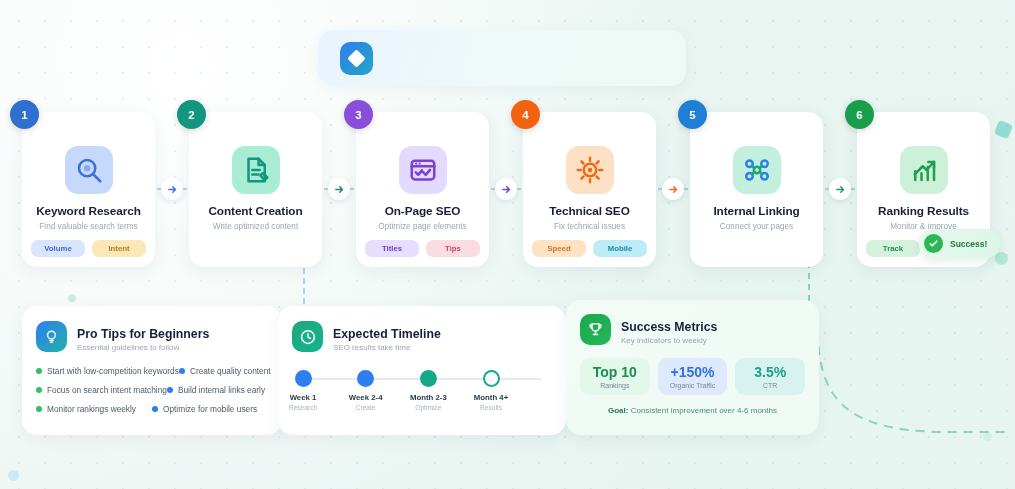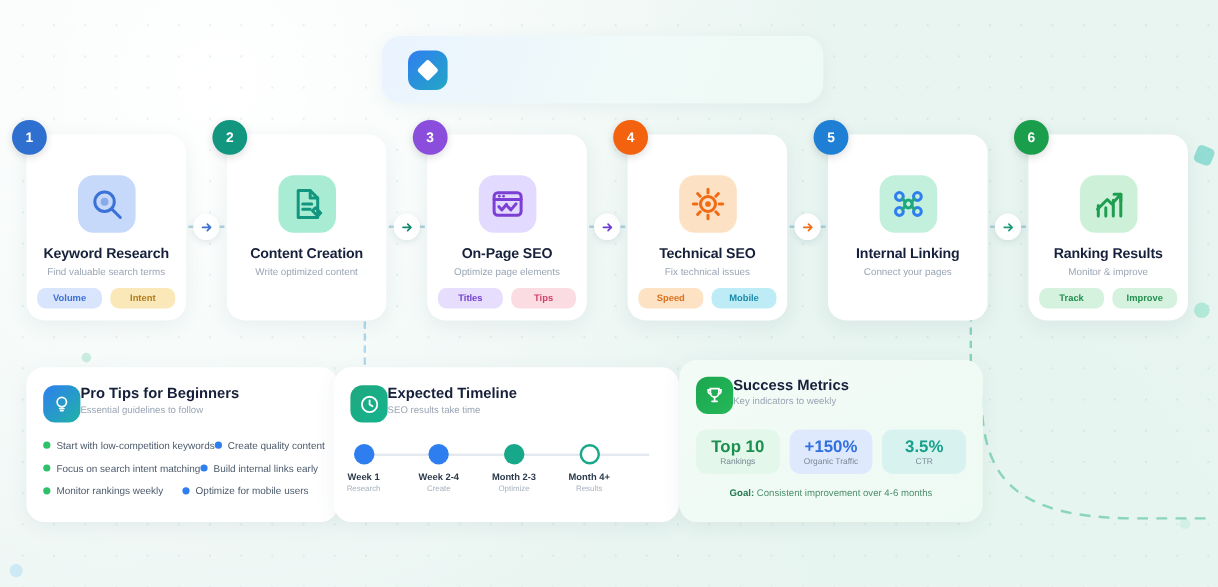--- a/index.html
+++ b/index.html
@@ -119,21 +119,21 @@
     display:flex;align-items:center;justify-content:center;
   }
   .toast-label { font-size: 8.5px; font-weight:700; color:#1f7a42; }
 
   
   .panel {
     position: absolute;
     border-radius: 15px;
     box-shadow: 0 4px 16px rgba(50,90,110,.07);
   }
-  .panel-head { display:flex; align-items:flex-start; }
+  .panel-head { display:flex; align-items:flex-end; gap: 10px; }
   .panel-icon {
     width: 31px; height: 31px; border-radius: 10px; flex:0 0 auto;
     display:flex;align-items:center;justify-content:center;
   }
   .panel-title { font-size: 12.3px; font-weight: 700; color:#16203a; }
   .panel-sub { font-size: 8px; color:#9aa6b5; margin-top:2px; }
 
   
   #tips { left: 22px; top: 306px; width: 260px; height: 129px; background:#fff; padding: 15px 14px; }
   .tip-grid { margin-top: 14px; position: relative; }
@@ -311,20 +311,28 @@
             <path d="M15.5 5.5H20V10"></path>
           </svg>
         </div>
         <div class="card-title">Ranking Results</div>
         <div class="card-sub">Monitor &amp; improve</div>
         <div class="tags">
           <div class="tag" style="background:#d5f2de;color:#238f50">Track</div>
           <div class="tag" style="background:#d5f2de;color:#238f50">Improve</div>
         </div>
       </div>
+      <div class="toast" style="left: 897px;">
+        <div class="toast-check">
+          <svg width="11" height="11" viewBox="0 0 24 24" fill="none" stroke="#fff" stroke-width="3.5" stroke-linecap="round" stroke-linejoin="round">
+            <path d="M5 12.5l4.5 4.5L19 7"></path>
+          </svg>
+        </div>
+        <div class="toast-label">Success!</div>
+      </div>
     </div>
 
   <div class="panel" id="tips">
     <div class="panel-head">
       <div class="panel-icon" style="background:linear-gradient(135deg,#2f7ef0 0%,#1fb3a6 100%);">
         <svg width="17" height="17" viewBox="0 0 24 24" fill="none" stroke="#fff" stroke-width="2" stroke-linecap="round">
           <circle cx="12" cy="10" r="5.5"></circle>
             <path d="M9.5 17.5h5M10.5 20h3"></path>
         </svg>
       </div>

